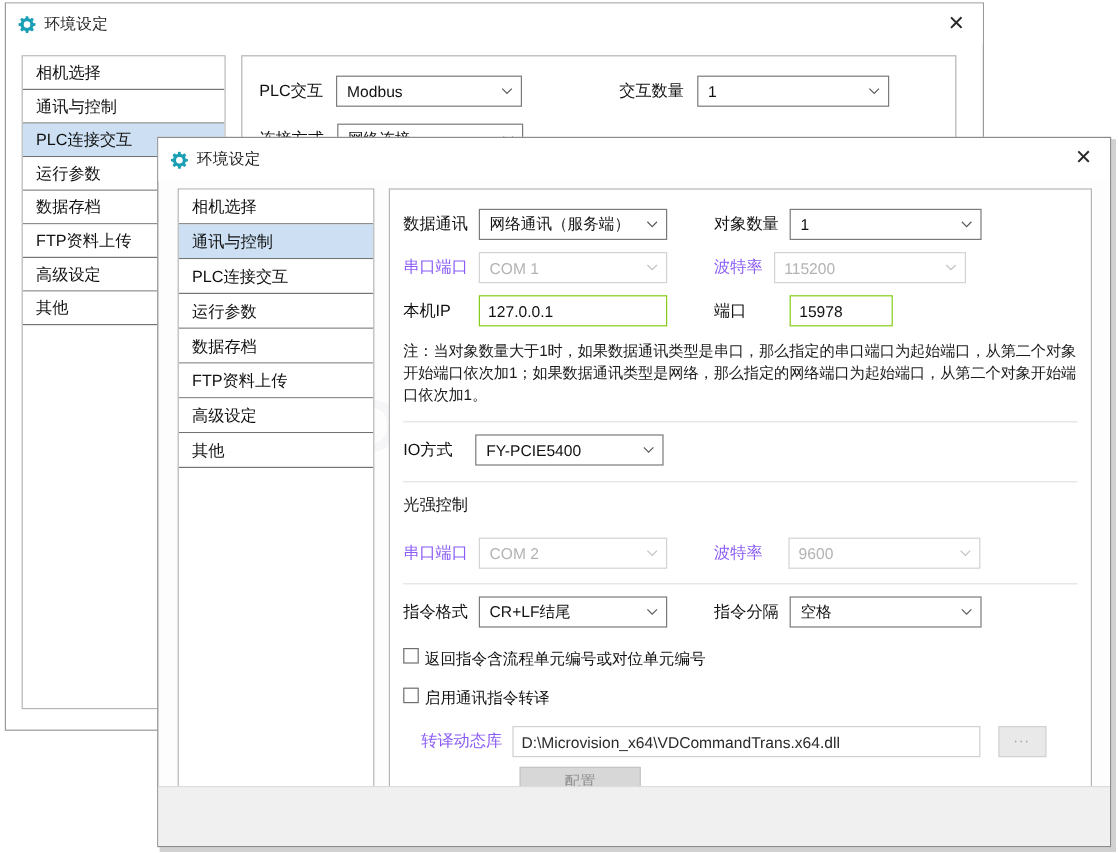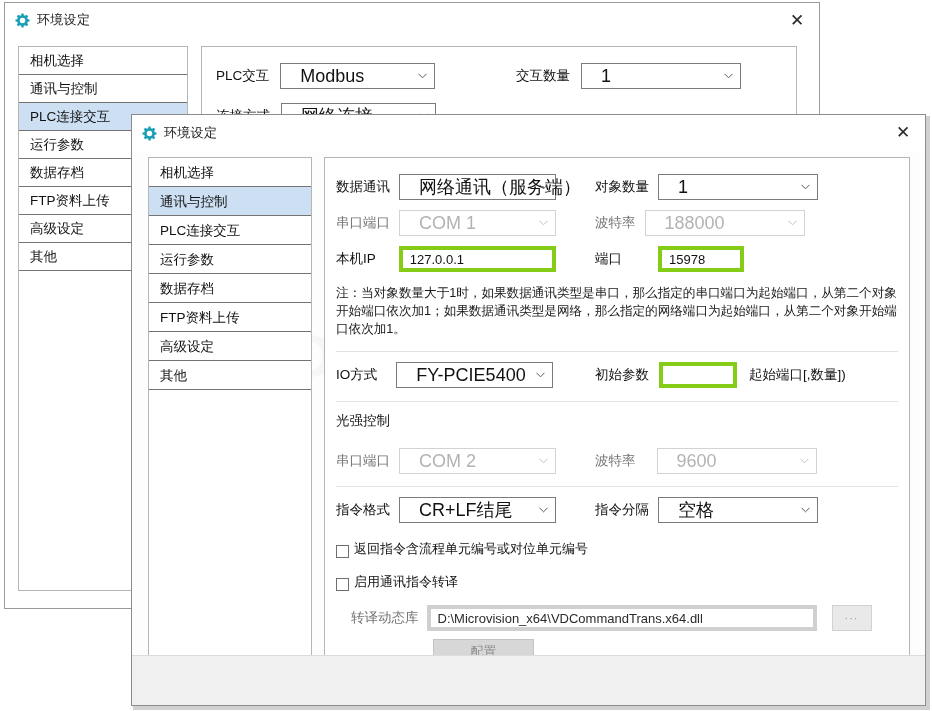--- a/index.html
+++ b/index.html
@@ -70,49 +70,49 @@
     border: 1px solid #b5b5b5;
   }
 
   
   .row { position: absolute; display: flex; align-items: center; }
   .flabel {
     font-size: 13.5px;
     color: #111;
     white-space: nowrap;
   }
-  .flabel.dim { color: #737373; }
+  .flabel.dim { color: #8b5cf6; }
 
   .combo {
     position: relative;
     border: 1px solid #7b7b7b;
     background: #ffffff;
     height: 26px;
     display: flex;
     align-items: center;
-    padding-left: 19px;
-    font-size: 18px;
+    padding-left: 8px;
+    font-size: 13px;
     color: #111;
     white-space: nowrap;
   }
   .combo.dim {
     border-color: #d3d3d3;
     color: #b3b3b3;
     background: #fff;
   }
   .combo .chev {
     position: absolute;
     right: 7px; top: 50%;
     margin-top: -3px;
     width: 9px; height: 6px;
   }
   .combo .chev svg { display:block; }
 
   .textbox {
-    border: 4px solid #84cc16;
+    border: 1px solid #84cc16;
     background: #ffffff;
     height: 26px;
     display: flex;
     align-items: center;
     padding-left: 7px;
     font-size: 13px;
     color: #111;
     white-space: nowrap;
   }
   .textbox.dim { border-color: #d0d0d0; color: #a8a8a8; }
@@ -127,21 +127,21 @@
 
   .sep {
     position: absolute;
     height: 1px;
     background: #e2e2e2;
   }
 
   .checkrow {
     position: absolute;
     display: flex;
-    align-items: flex-end;
+    align-items: flex-start;
     font-size: 13px;
     color: #111;
     white-space: nowrap;
   }
   .cbox {
     width: 13px; height: 13px;
     border: 1px solid #6e6e6e;
     background: #fff;
     margin-right: 5px;
     flex: 0 0 auto;
@@ -319,21 +319,21 @@
           <span class="chev">
             <svg viewBox="0 0 9 6">
                 <path d="M0.5 0.8 L4.5 4.8 L8.5 0.8" stroke="#c2c2c2" stroke-width="1" fill="none"></path>
               </svg>
           </span>
         </div>
       </div>
       <div class="row" style="left:270px; top:52px;">
         <span class="flabel dim">波特率</span>
         <div class="combo dim" style="width:160px; margin-left:9px;">
-          <span>188000</span>
+          <span>115200</span>
           <span class="chev">
             <svg viewBox="0 0 9 6">
                 <path d="M0.5 0.8 L4.5 4.8 L8.5 0.8" stroke="#c2c2c2" stroke-width="1" fill="none"></path>
               </svg>
           </span>
         </div>
       </div>
 
       <div class="row" style="left:11px; top:88px;">
         <span class="flabel">本机IP</span>
@@ -352,25 +352,20 @@
         <span class="flabel">IO方式</span>
         <div class="combo" style="width:157px; margin-left:19px;">
           <span>FY-PCIE5400</span>
           <span class="chev">
             <svg viewBox="0 0 9 6">
                 <path d="M0.5 0.8 L4.5 4.8 L8.5 0.8" stroke="#5a5a5a" stroke-width="1" fill="none"></path>
               </svg>
           </span>
         </div>
       </div>
-      <div class="row" style="left:270px; top:204px;">
-        <span class="flabel">初始参数</span>
-        <div class="textbox" style="width:78px; margin-left:10px;"></div>
-        <span class="flabel" style="margin-left:12px;">起始端口[,数量])</span>
-      </div>
 
       <div class="sep" style="left:11px; top:243px; width:562px;"></div>
 
       <div class="row" style="left:11px; top:254px;">
         <span class="flabel">光强控制</span>
       </div>
 
       <div class="row" style="left:11px; top:290px;">
         <span class="flabel dim">串口端口</span>
         <div class="combo dim" style="width:157px; margin-left:9px;">

